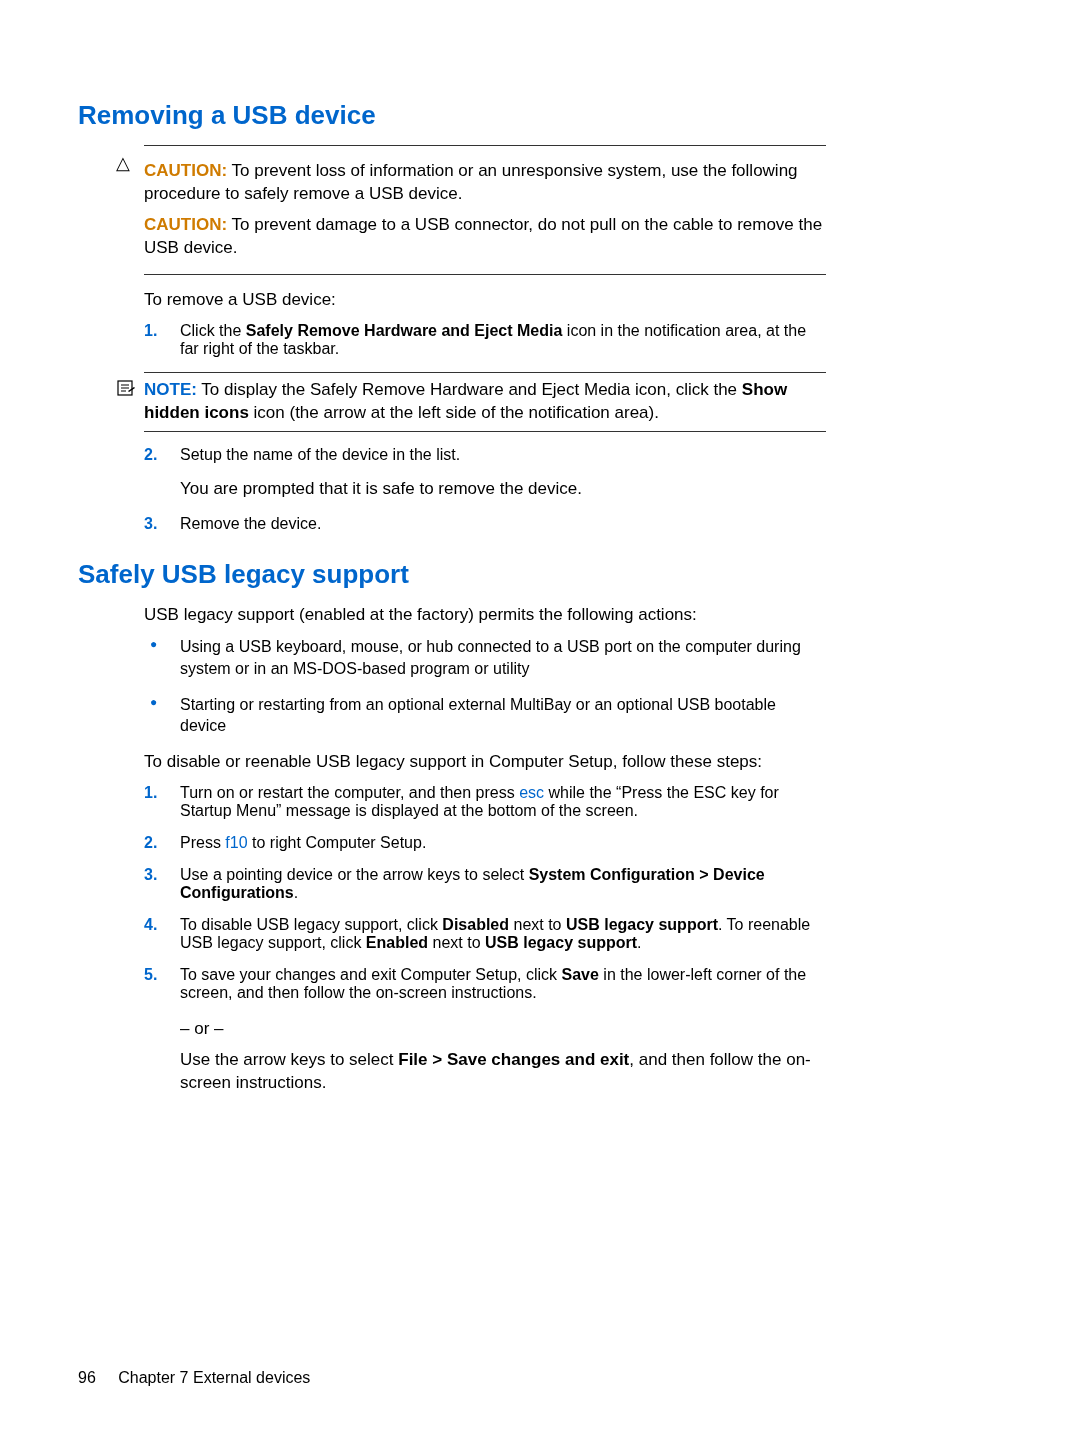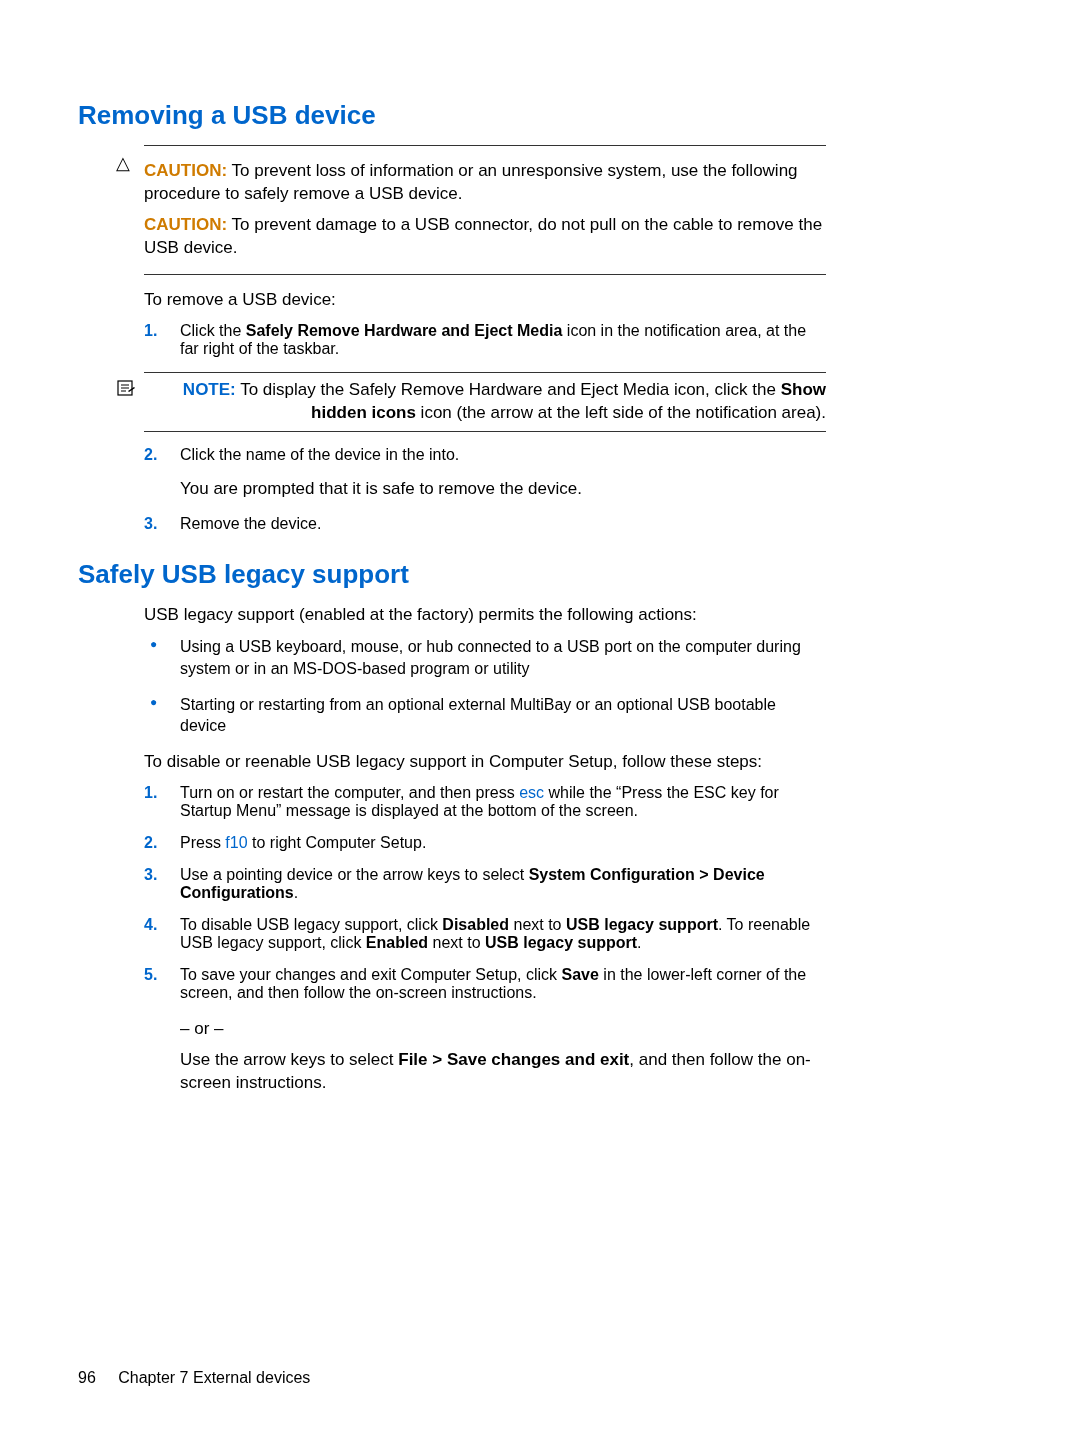--- a/index.html
+++ b/index.html
@@ -121,39 +121,39 @@
     </div>
 
     <p>To remove a USB device:</p>
 
     <ol class="numlist">
       <li>
         <span class="num">1.</span>
         <span>
           <span>Click the </span><b>Safely Remove Hardware and Eject Media</b><span> icon in the notification area, at the far right of the taskbar.</span>
         </span>
-        <div class="note-block" style="margin-left:-36px; margin-top:14px;text-align:right;">
+        <div class="note-block" style="margin-left:-36px; margin-top:14px;">
           <span class="note-icon">
             <svg width="20" height="18" viewBox="0 0 20 18">
                 <rect x="2" y="2" width="14" height="14" fill="none" stroke="#000" stroke-width="1.2"></rect>
                 <line x1="5" y1="6" x2="13" y2="6" stroke="#000" stroke-width="1"></line>
                 <line x1="5" y1="9" x2="13" y2="9" stroke="#000" stroke-width="1"></line>
                 <line x1="5" y1="12" x2="10" y2="12" stroke="#000" stroke-width="1"></line>
                 <path d="M12 12 l6 -4 l1 1 l-6 4 z" fill="#000"></path>
               </svg>
           </span>
           <p style="margin:0;">
             <span class="note-label">NOTE:</span>
             <span>To display the Safely Remove Hardware and Eject Media icon, click the </span><b>Show hidden icons</b><span> icon (the arrow at the left side of the notification area).</span>
           </p>
         </div>
       </li>
       <li>
         <span class="num">2.</span>
-        <span>Click the name of the device in the into.</span>
+        <span>Setup the name of the device in the list.</span>
         <p style="margin-top:14px;">You are prompted that it is safe to remove the device.</p>
       </li>
       <li>
         <span class="num">3.</span>
         <span>Remove the device.</span>
       </li>
     </ol>
   </div>
 
   <h2 class="section" style="margin-top:26px;">Safely USB legacy support</h2>

